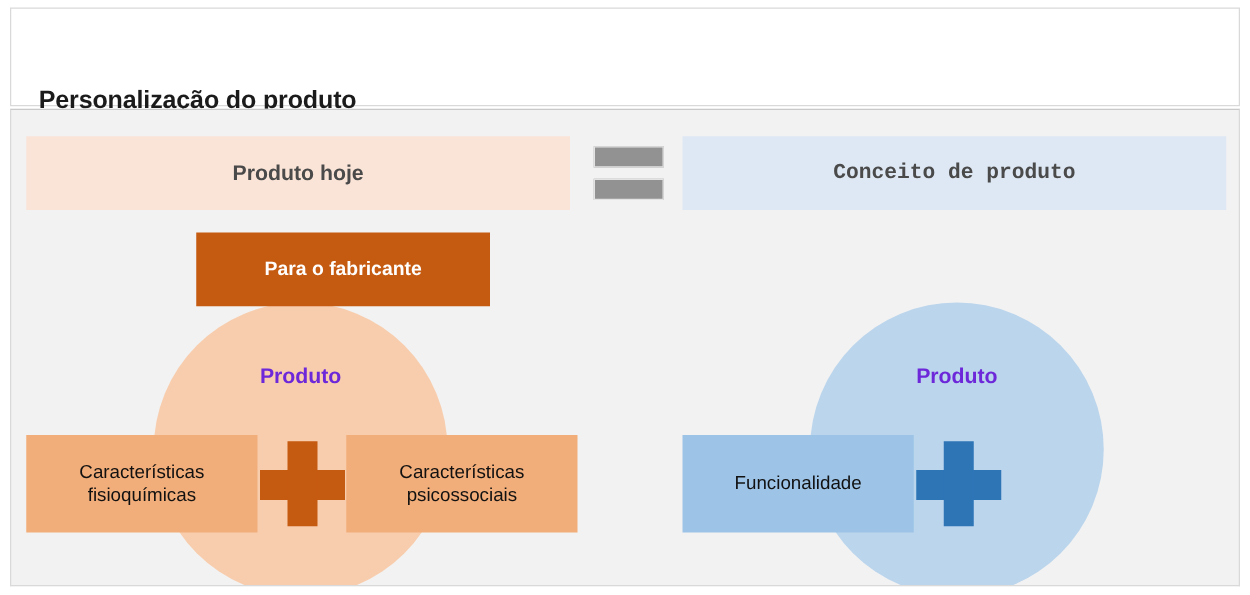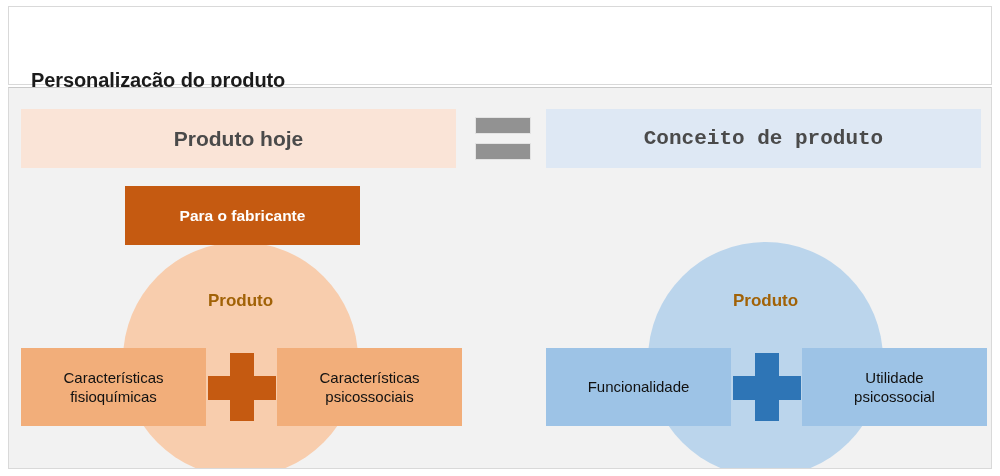--- a/index.html
+++ b/index.html
@@ -64,21 +64,21 @@
     position: absolute;
     display: flex;
     align-items: center;
     justify-content: center;
     box-sizing: border-box;
     text-align: center;
   }
 
   .header-band {
     height: 59px;
-    font-size: 21px;
+    font-size: 17px;
     font-weight: bold;
     color: #4a4a4a;
   }
   .band-left-header  { left: 12px;  top: 21px; width: 435px; background: #fae4d7; }
   .band-right-header { left: 537px; top: 21px; width: 435px; background: #dee8f4; font-family: Liberation Mono, monospace; }
 
   
   .equals {
     position: absolute;
     left: 466px;
@@ -105,31 +105,32 @@
   }
   .circle-left  { left: 114px; top: 154px; width: 235px; height: 235px; background: #f8cdad; }
   .circle-right { left: 639px; top: 154px; width: 235px; height: 235px; background: #bbd5ec; }
 
   .circle-label {
     position: absolute;
     width: 235px;
     text-align: center;
     font-size: 17px;
     font-weight: bold;
-    color: #a16207;
+    color: #6d28d9;
   }
   .circle-label-left  { left: 114px; top: 203px; }
   .circle-label-right { left: 639px; top: 203px; }
 
   
   .role-band {
     height: 59px;
     font-size: 15.5px;
     font-weight: bold;
     color: #ffffff;
+    margin-left: 32px;
   }
   .band-left-role  { left: 116px; top: 98px; width: 235px; background: #c55a11; }
   .band-right-role { left: 644px; top: 98px; width: 235px; background: #2e75b6; }
 
   
   .attr-band {
     height: 78px;
     font-size: 15px;
     font-weight: normal;
     color: #111111;
@@ -225,21 +226,15 @@
       <span>
         <span>Funcionalidade</span>
       </span>
     </div>
 
     <div class="plus plus-right">
       <div class="bar-h"></div>
       <div class="bar-v"></div>
     </div>
 
-    <div class="band attr-band attr-r2">
-      <span>
-        <span>Utilidade</span><br>
-        <span>psicossocial</span>
-      </span>
-    </div>
 
   </div>
 </div>
 
 </body></html>

